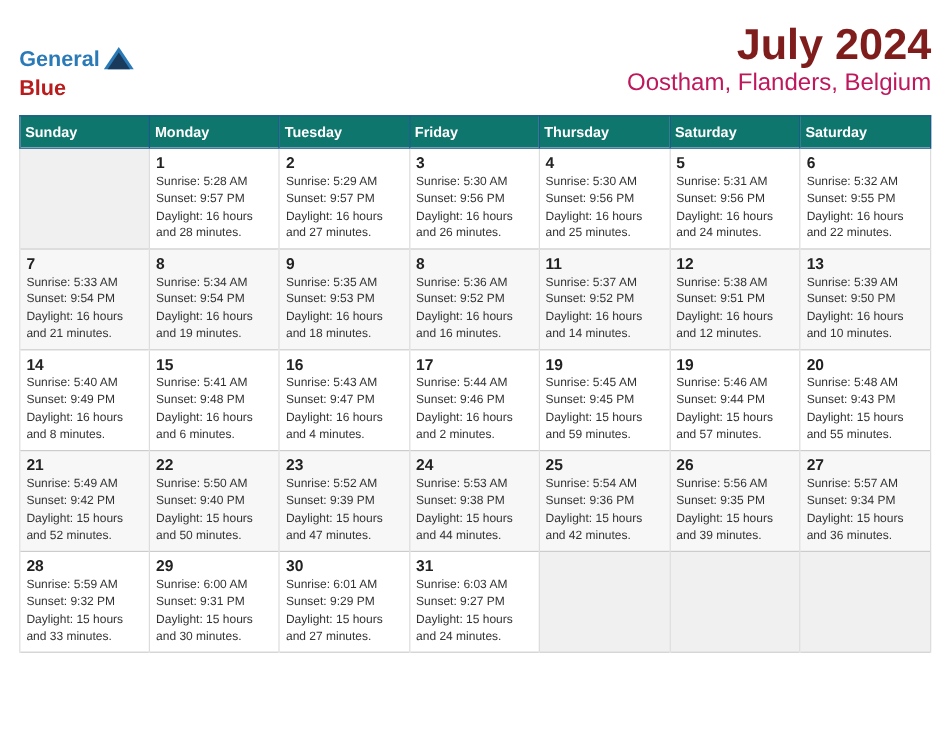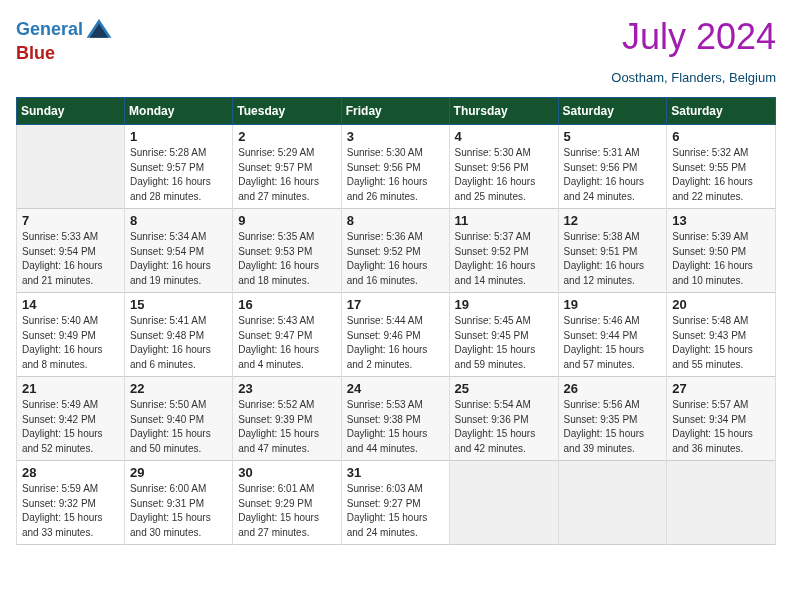--- a/index.html
+++ b/index.html
@@ -13,55 +13,55 @@
     .header {
       display: flex;
       justify-content: space-between;
       align-items: flex-start;
       margin-bottom: 12px;
     }
     .logo {
       display: flex;
       align-items: center;
       gap: 2px;
+      margin-top: 20px;
     }
     .logo-text {
       font-size: 18px;
       font-weight: bold;
       color: #1a3a5c;
       line-height: 1.1;
     }
     .logo-text span {
       color: #2a7ab8;
     }
     .logo-icon {
       width: 28px;
       height: 28px;
       margin-left: 2px;
     }
     .title-block {
       text-align: right;
     }
     .main-title {
       font-size: 36px;
-      font-weight: normal;
-      color: #a21caf;
+      font-weight: bold;
+      color: #7f1d1d;
     }
     .subtitle {
-      font-size: 13px;
-      color: #0c4a6e;
-      margin-top: 12px;
+      font-size: 20px;
+      color: #be185d;
     }
     table {
       width: 100%;
       border-collapse: collapse;
       font-size: 11px;
     }
     thead tr {
-      background-color: #14532d;
+      background-color: #0f766e;
       color: #fff;
     }
     thead th {
       padding: 6px 4px;
       text-align: left;
       font-weight: bold;
       font-size: 12px;
       border: 1px solid #1a5a8a;
     }
     tbody tr {

